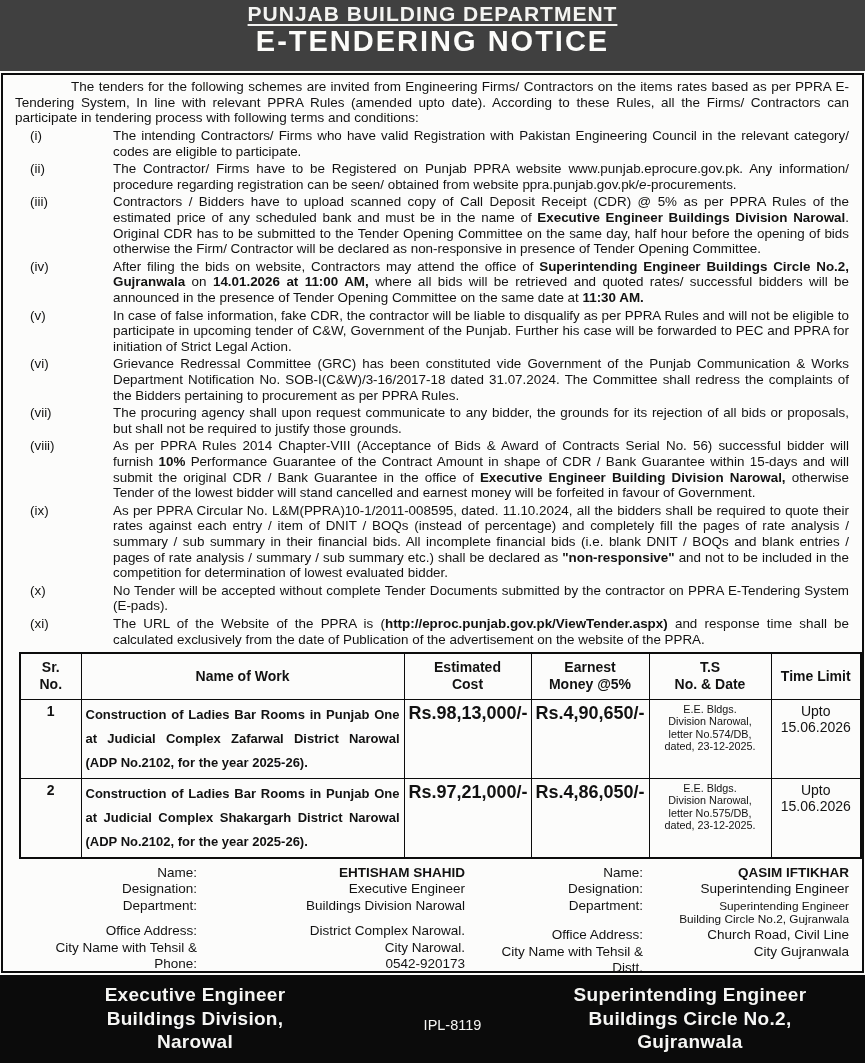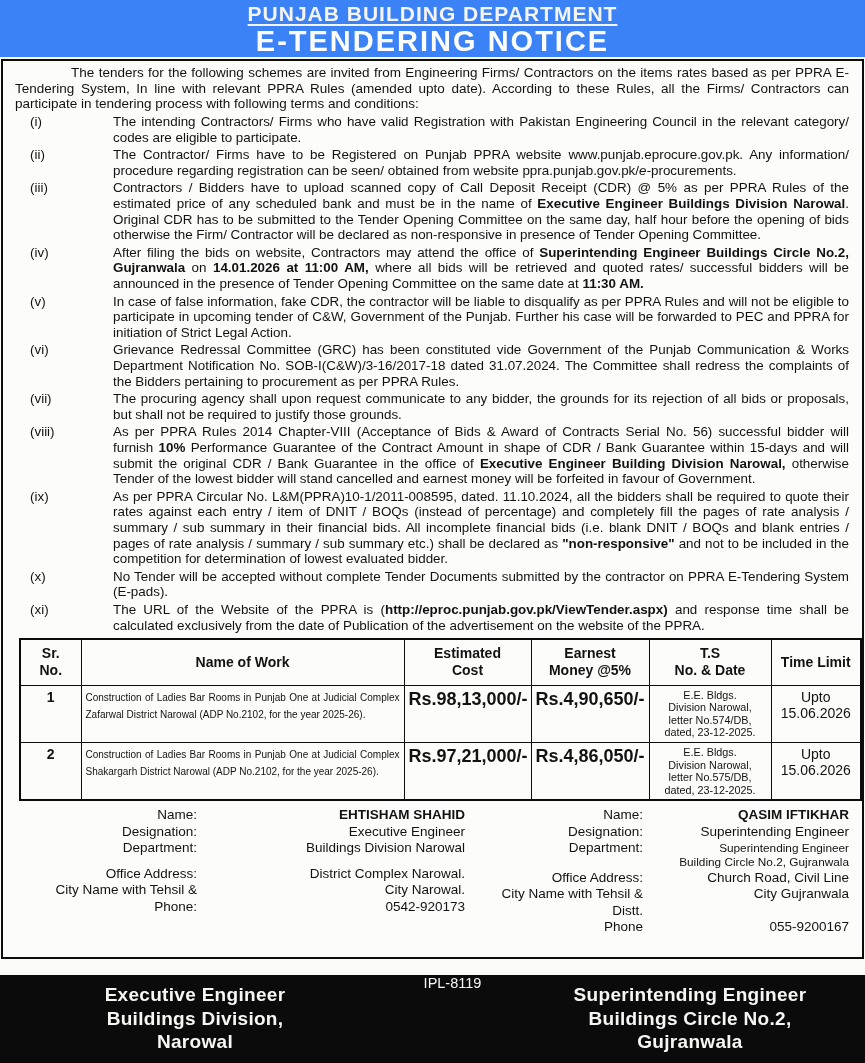--- a/index.html
+++ b/index.html
@@ -2,21 +2,21 @@
 <html><head>
 <meta charset="utf-8">
 <style>
   html,body{margin:0;padding:0;background:#e8e8e6;}
   .page{
     position:relative;width:865px;height:1063px;margin:0 auto;
     background:#fbfbf9;color:#121212;overflow:hidden;
     font-family:"Liberation Sans","DejaVu Sans",sans-serif;
   }
   
-  .header{height:57px;background:#3b82f6;text-align:center;overflow:hidden;}
+  .header{height:71px;background:#404040;text-align:center;overflow:hidden;}
   .header-title{
     color:#f4f4f2;font-weight:bold;font-size:21px;line-height:27px;
     letter-spacing:1px;text-decoration:underline;text-underline-offset:3px;
   }
   .header-banner{
     color:#fcfcfa;font-weight:bold;font-size:29px;line-height:29px;letter-spacing:2px;
   }
   
   .box{
     box-sizing:border-box;margin:2px 1px 14px 1px;height:900px;overflow:hidden;
@@ -36,21 +36,21 @@
     border-collapse:collapse;margin:5px 0 6px 6px;width:841px;table-layout:fixed;
     border:2.5px solid #0c0c0c;
   }
   table.works th,table.works td{border:1.5px solid #0c0c0c;box-sizing:border-box;}
   table.works th{
     font-size:14px;line-height:17px;font-weight:bold;text-align:center;
     vertical-align:middle;white-space:pre-line;height:46px;padding:2px;
   }
   table.works td{vertical-align:top;padding:3px 4px;}
   td.c-sr{font-weight:bold;font-size:14px;text-align:center;}
-  td.c-work{font-weight:normal;font-size:10px;line-height:17px;text-align:justify;padding:3px 7px;}
+  td.c-work{font-weight:bold;font-size:13px;line-height:24px;text-align:justify;padding:3px 7px;}
   td.c-cost,td.c-earnest{font-weight:bold;font-size:18px;text-align:left;}
   td.c-ts{font-weight:normal;font-size:10.8px;line-height:12.6px;text-align:center;white-space:pre-line;padding-top:4px;}
   td.c-time{font-size:14px;line-height:16.5px;text-align:center;white-space:pre-line;padding-top:4px;}
   col.w-sr{width:61px;} col.w-work{width:323px;} col.w-cost{width:127px;}
   col.w-earnest{width:118px;} col.w-ts{width:122px;} col.w-time{width:90px;}
   
   .sig{display:flex;margin:6px 0 0 14px;font-size:13.5px;line-height:16.5px;text-align:right;}
   .sig-col{width:438px;}
   .sig-col.right{width:auto;flex:1;}
   .sig-row{display:flex;}
@@ -59,21 +59,21 @@
   .sig-value{flex:1;}
   .sig-value.bold{font-weight:bold;}
   .sig-value.small{font-size:11.8px;line-height:13.8px;padding-top:2px;white-space:pre-line;}
   .sig-row.spacer{height:9px;}
   
   .footer{
     position:absolute;left:0;bottom:0;width:865px;height:88px;background:#0b0b0b;
     display:flex;color:#f6f6f4;
   }
   .footer-left{flex:0 0 390px;text-align:center;padding-top:8px;}
-  .footer-center{flex:0 0 125px;text-align:center;font-size:14.5px;}
+  .footer-center{flex:0 0 125px;text-align:center;font-size:14.5px;padding-top:42px;}
   .footer-right{flex:1;text-align:center;padding-top:8px;}
   .footer-line{font-weight:bold;font-size:19px;line-height:23.5px;letter-spacing:0.3px;}
 </style>
 </head>
 <body>
 
 <div class="page">
 
   <header class="header">
     <div class="header-title">PUNJAB BUILDING DEPARTMENT</div>

